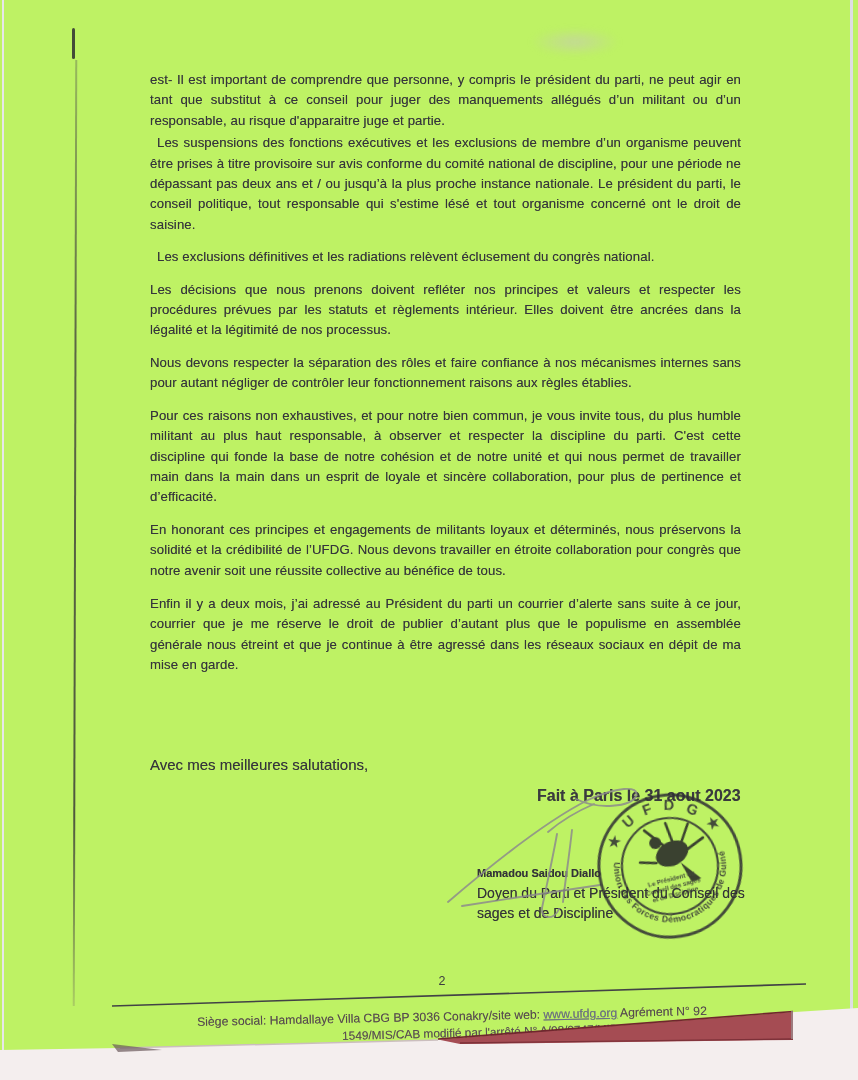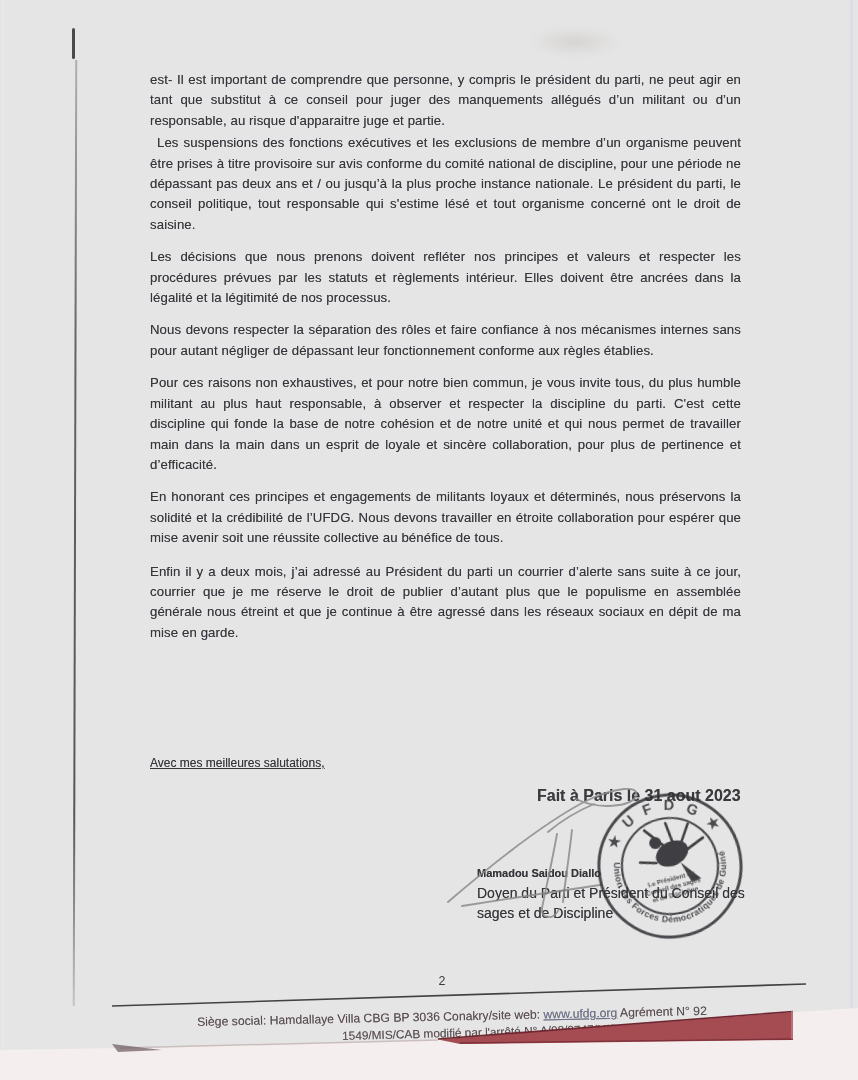--- a/index.html
+++ b/index.html
@@ -8,42 +8,42 @@
     background:#fbfaf8;
     font-family:"Liberation Sans", sans-serif;
     -webkit-font-smoothing:antialiased;
   }
   .screen{position:absolute;inset:0;}
   
   .edge{position:absolute;top:0;bottom:0;}
   .edge.left{left:2px;width:2px;background:#e7e6ea;}
   .edge.right{right:5px;width:3px;background:#dedde3;}
   
-  .paper{position:absolute;inset:0;background:#e5e5e5;}
+  .paper{position:absolute;inset:0;background:#bef264;}
   .smudge{position:absolute;left:530px;top:28px;width:90px;height:28px;border-radius:50%;
     background:radial-gradient(ellipse at center, rgba(200,196,193,.55), rgba(200,196,193,0) 70%);
     filter:blur(3px);}
   .fold-mark{position:absolute;left:72px;top:28px;width:3px;height:31px;background:#2e2e30;border-radius:2px;opacity:.85;}
   .fold-line{position:absolute;left:74px;top:60px;width:1.6px;height:946px;
     background:linear-gradient(to bottom, rgba(80,78,78,.35), rgba(58,56,58,.75) 30%, rgba(52,50,52,.8) 80%, rgba(110,95,95,.25));
     transform:rotate(.15deg);}
   
   .letter{
     position:absolute;left:150px;top:70px;width:591px;
     font-size:13.2px;line-height:20.4px;color:#35353b;
     text-align:justify;letter-spacing:.1px;
     text-shadow:0 0 .45px rgba(53,53,59,.55);
   }
   .letter p{margin:0 0 12px 0;}
   .letter p.first{margin-bottom:2px;}
   .letter p.g14{margin-bottom:14px;}
   .letter p.g13{margin-bottom:13px;}
   .letter p.indent{text-indent:7px;}
-  .closing{position:absolute;left:150px;top:756px;font-size:12px;color:#35353b;
-    text-shadow:0 0 .45px rgba(53,53,59,.55);text-decoration:underline;}
+  .closing{position:absolute;left:150px;top:756px;font-size:15px;color:#35353b;
+    text-shadow:0 0 .45px rgba(53,53,59,.55);}
   .dateline{position:absolute;left:537px;top:787px;font-size:16px;font-weight:600;color:#3a3a3e;
     text-shadow:0 0 .4px rgba(58,58,62,.5);}
   .nameblock{position:absolute;left:477px;top:863px;color:#333338;line-height:20px;
     text-shadow:0 0 .45px rgba(51,51,56,.55);}
   .nameblock .name{font-weight:bold;font-size:11px;}
   .nameblock .title{font-size:14px;}
   
   .signature{position:absolute;left:430px;top:768px;z-index:3;filter:blur(.3px);}
   
   .stamp{position:absolute;left:586px;top:782px;z-index:4;opacity:.85;filter:blur(.35px);
@@ -67,24 +67,25 @@
 
 <div class="screen">
   <div class="paper">
     <div class="smudge"></div>
     <div class="fold-mark"></div>
     <div class="fold-line"></div>
 
     <div class="letter">
       <p class="first">est- Il est important de comprendre que personne, y compris le président du parti, ne peut agir en tant que substitut à ce conseil pour juger des manquements allégués d’un militant ou d’un responsable, au risque d'apparaitre juge et partie.</p>
       <p class="indent">Les suspensions des fonctions exécutives et les exclusions de membre d’un organisme peuvent être prises à titre provisoire sur avis conforme du comité national de discipline, pour une période ne dépassant pas deux ans et / ou jusqu’à la plus proche instance nationale. Le président du parti, le conseil politique, tout responsable qui s'estime lésé et tout organisme concerné ont le droit  de saisine.</p>
+      <p class="indent">Les exclusions définitives et les radiations relèvent éclusement du congrès national.</p>
       <p>Les décisions que nous prenons doivent refléter nos principes et valeurs et respecter les procédures prévues par les statuts et règlements intérieur. Elles doivent être ancrées dans la légalité et la légitimité de nos processus.</p>
-      <p>Nous devons respecter la séparation des rôles et faire confiance à nos mécanismes internes sans pour autant négliger de dépassant leur fonctionnement conforme aux règles établies.</p>
+      <p>Nous devons respecter la séparation des rôles et faire confiance à nos mécanismes internes sans pour autant négliger de contrôler leur fonctionnement raisons aux règles établies.</p>
       <p>Pour ces raisons non exhaustives, et pour notre bien commun, je vous invite tous, du plus humble militant au plus haut responsable, à observer et respecter la discipline du parti. C'est cette discipline qui fonde la base de notre cohésion et de notre unité et qui nous permet de travailler main dans la main dans un esprit de loyale et sincère collaboration, pour plus de pertinence et d’efficacité.</p>
-      <p class="g13">En honorant ces principes et engagements de militants loyaux et déterminés, nous préservons la solidité et la crédibilité de l’UFDG.  Nous devons travailler en étroite collaboration pour espérer que mise avenir soit une réussite collective au bénéfice de tous.</p>
+      <p class="g13">En honorant ces principes et engagements de militants loyaux et déterminés, nous préservons la solidité et la crédibilité de l’UFDG.  Nous devons travailler en étroite collaboration pour congrès que notre avenir soit une réussite collective au bénéfice de tous.</p>
       <p>Enfin il y a deux mois, j’ai adressé au Président du parti un courrier d’alerte sans suite à ce jour, courrier que je me réserve le droit de publier d’autant plus que le populisme en assemblée générale nous étreint et que je continue à être agressé dans les réseaux sociaux en dépit de ma mise en garde.</p>
     </div>
 
     <div class="closing">Avec mes meilleures salutations,</div>
     <div class="dateline">Fait à Paris le 31 aout 2023</div>
 
     <svg class="signature" width="245" height="155" viewBox="0 0 245 155">
       <g fill="none" stroke="#8d8c8c" stroke-width="1.9" stroke-linecap="round" opacity="0.85">
         <path d="M18 134 C 60 98, 118 52, 158 32 C 186 19, 210 17, 206 28 C 201 39, 168 42, 146 31"></path>
         <path d="M118 64 C 132 52, 150 42, 164 36"></path>

